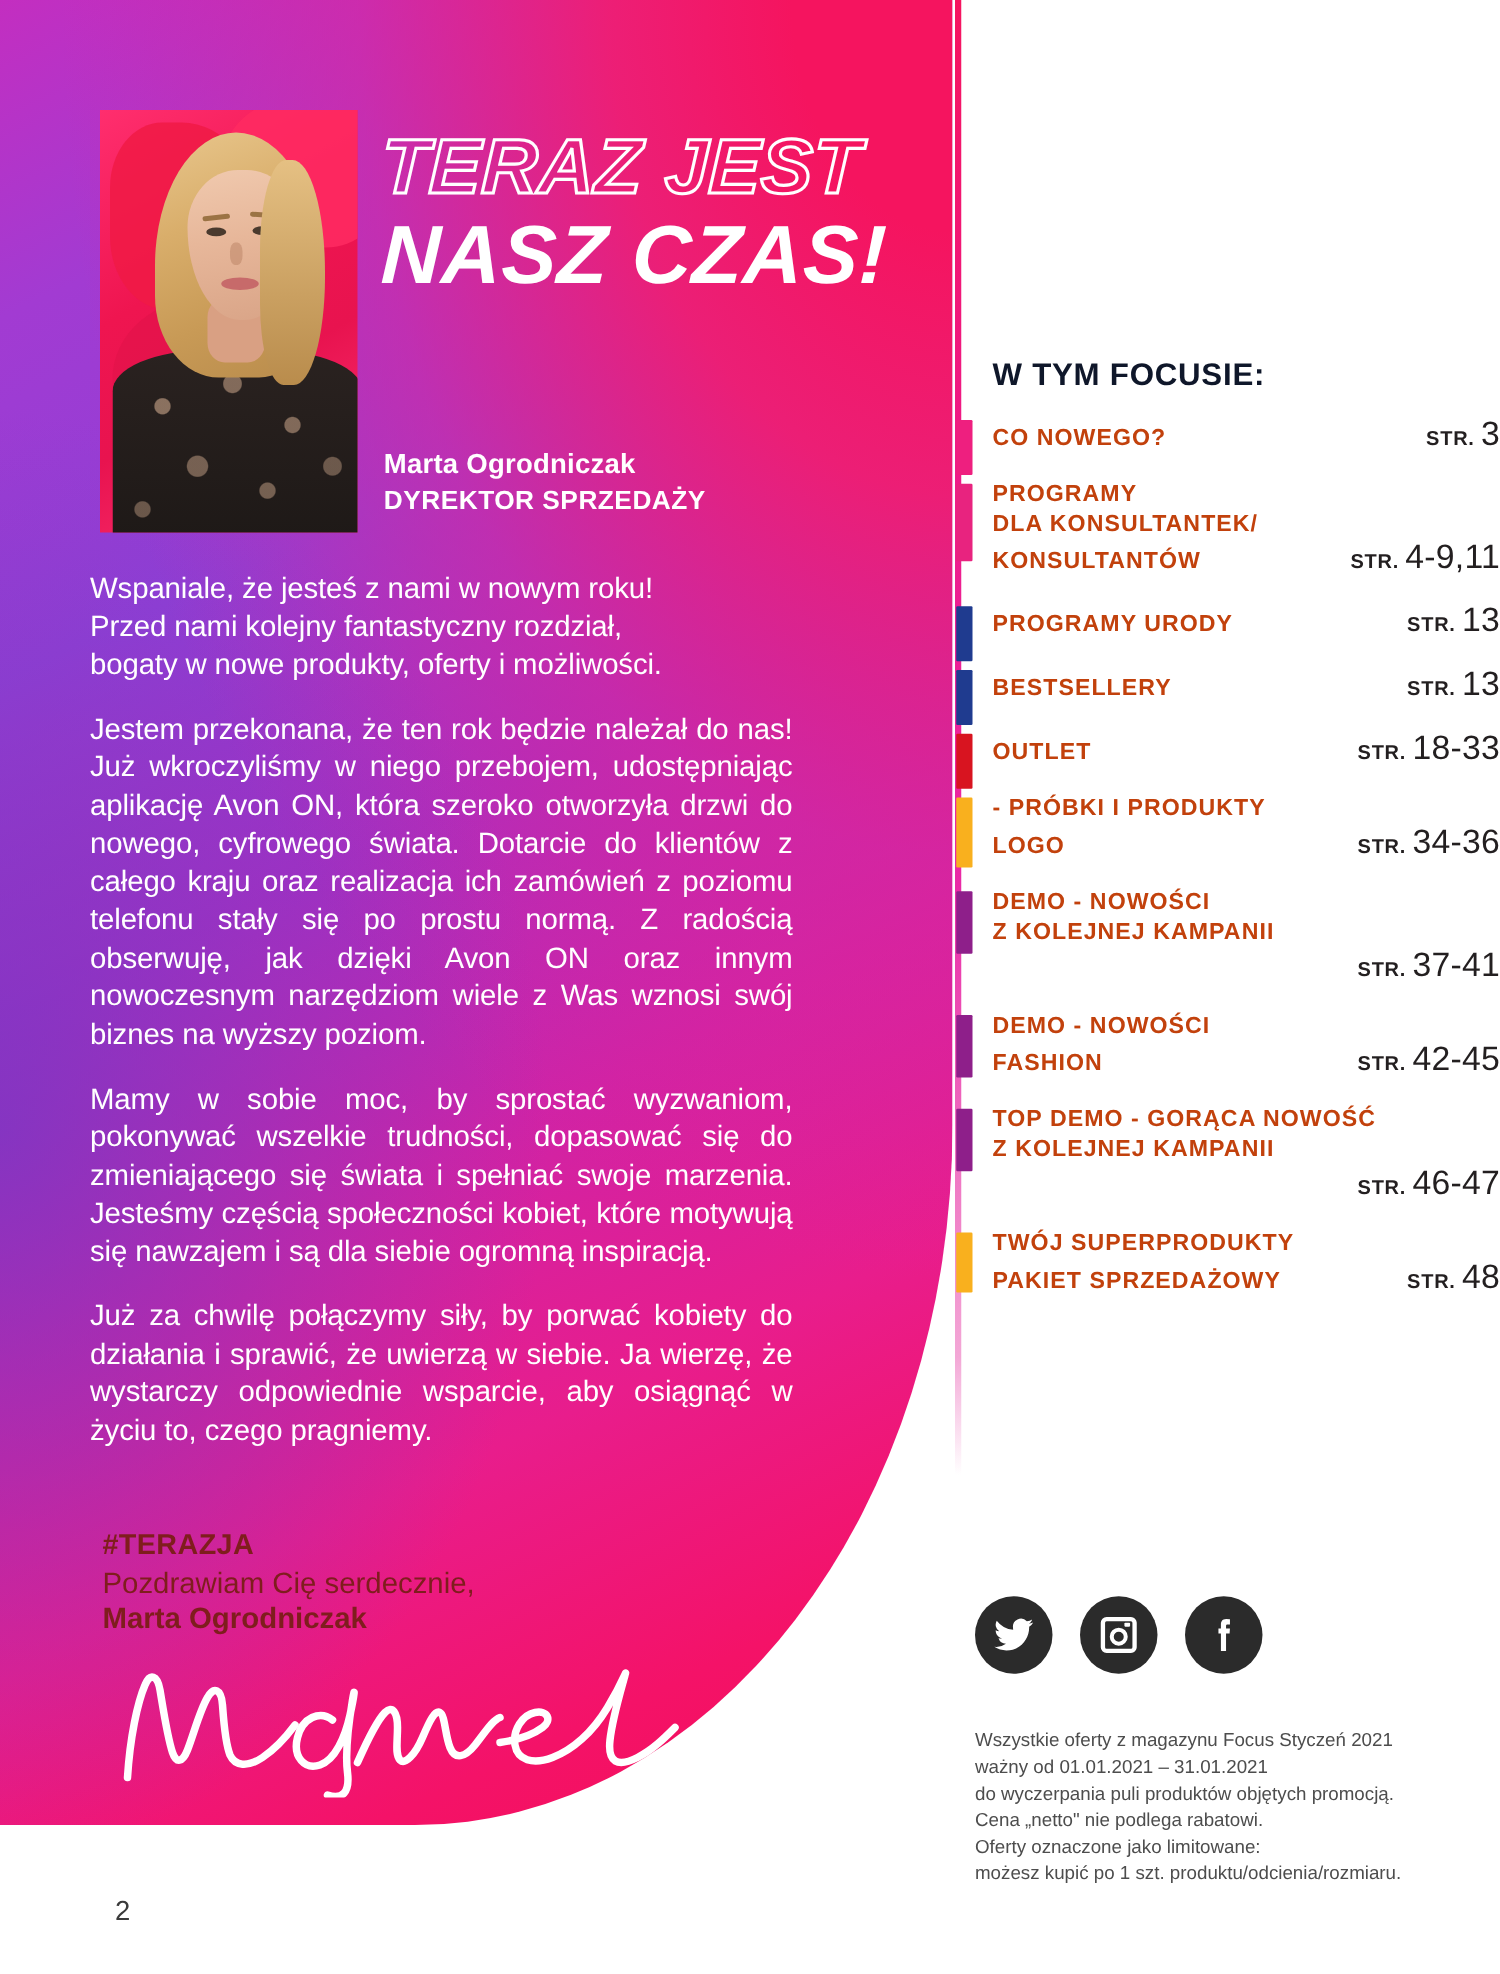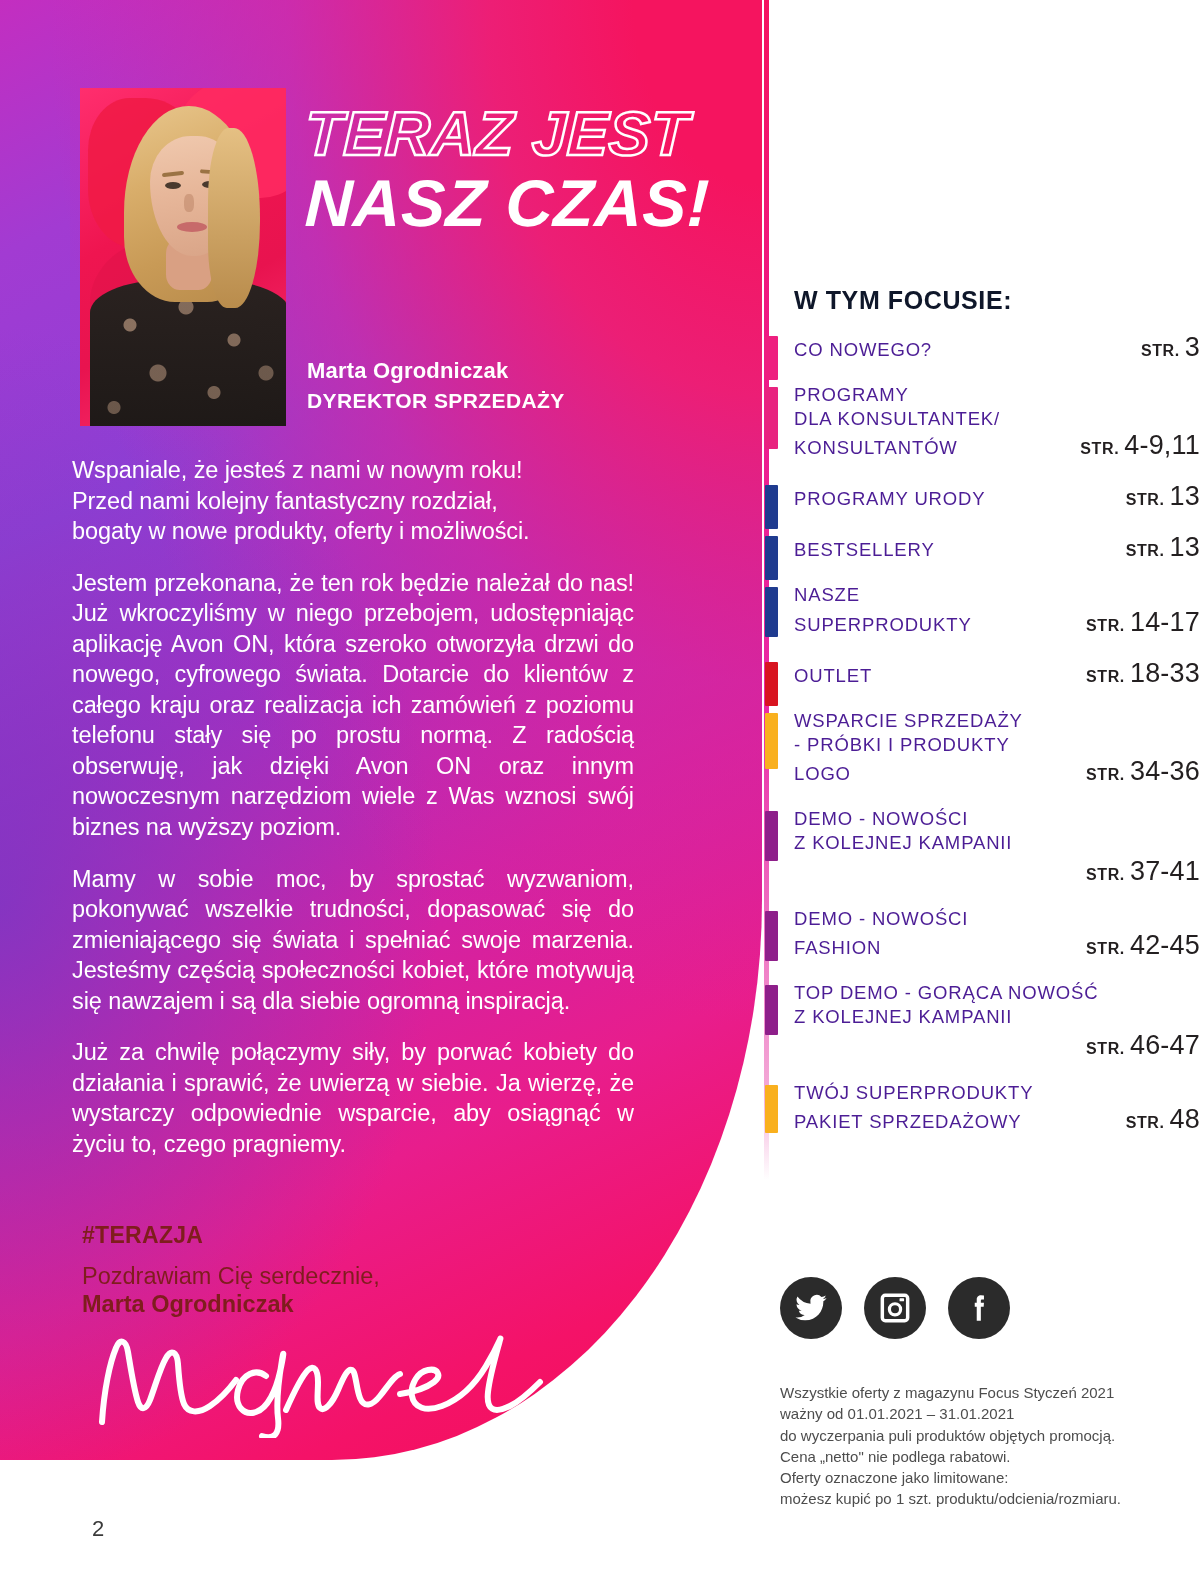--- a/index.html
+++ b/index.html
@@ -170,21 +170,21 @@
 
   
   #signoff {
     position: absolute;
     left: 82px;
     top: 1222px;
     z-index: 4;
     color: #7f1d1d;
   }
   #hashtag { display:block; font-size: 23px; font-weight: 800; letter-spacing: .3px; }
-  #regards { display:block; font-size: 23.5px; margin-top: 14px; }
+  #regards { display:block; font-size: 23.5px; margin-top: 4px; }
   #signer  { display:block; font-size: 23.5px; font-weight: 800; margin-top: 1px; }
 
   #signature-wrap { position: absolute; left: 70px; top: 1318px; z-index: 4; }
 
   
   #toc {
     position: absolute;
     left: 762px;
     top: 0;
     width: 438px;
@@ -230,23 +230,23 @@
   }
   .toc-body { flex: 1; }
   .toc-line {
     display: flex;
     align-items: baseline;
     justify-content: space-between;
     gap: 10px;
   }
   .toc-label {
     font-size: 18.5px;
-    font-weight: 400;
+    font-weight: 700;
     letter-spacing: .85px;
-    color: #4c1d95;
+    color: #c2410c;
     line-height: 1.28;
     white-space: nowrap;
   }
   .toc-pageblock { white-space: nowrap; color:#231f20; }
   .toc-str { font-size: 16px; font-weight: 700; letter-spacing: .6px; }
   .toc-num { font-size: 27px; font-weight: 400; letter-spacing: .2px; }
   .toc-pageblock.below {
     display: block;
     text-align: right;
     margin-top: 1px;
@@ -393,46 +393,31 @@
       <div class="toc-item">
         <div class="toc-bar" style="background: rgb(31, 59, 143); height: 44px;"></div>
         <div class="toc-body">
           <div class="toc-line">
             <span class="toc-label">BESTSELLERY</span>
             <span class="toc-pageblock"><span class="toc-str">STR. </span><span class="toc-num">13</span></span>
           </div>
         </div>
       </div>
       <div class="toc-item">
-        <div class="toc-bar" style="background: rgb(31, 59, 143); height: 50px;"></div>
-        <div class="toc-body">
-          <div class="toc-line">
-            <span class="toc-label">NASZE</span>
-          </div>
-          <div class="toc-line">
-            <span class="toc-label">SUPERPRODUKTY</span>
-            <span class="toc-pageblock"><span class="toc-str">STR. </span><span class="toc-num">14-17</span></span>
-          </div>
-        </div>
-      </div>
-      <div class="toc-item">
         <div class="toc-bar" style="background: rgb(216, 20, 32); height: 44px;"></div>
         <div class="toc-body">
           <div class="toc-line">
             <span class="toc-label">OUTLET</span>
             <span class="toc-pageblock"><span class="toc-str">STR. </span><span class="toc-num">18-33</span></span>
           </div>
         </div>
       </div>
       <div class="toc-item">
         <div class="toc-bar" style="background: rgb(249, 176, 30); height: 56px;"></div>
         <div class="toc-body">
-          <div class="toc-line">
-            <span class="toc-label">WSPARCIE SPRZEDAŻY</span>
-          </div>
           <div class="toc-line">
             <span class="toc-label">- PRÓBKI I PRODUKTY</span>
           </div>
           <div class="toc-line">
             <span class="toc-label">LOGO</span>
             <span class="toc-pageblock"><span class="toc-str">STR. </span><span class="toc-num">34-36</span></span>
           </div>
         </div>
       </div>
       <div class="toc-item">

